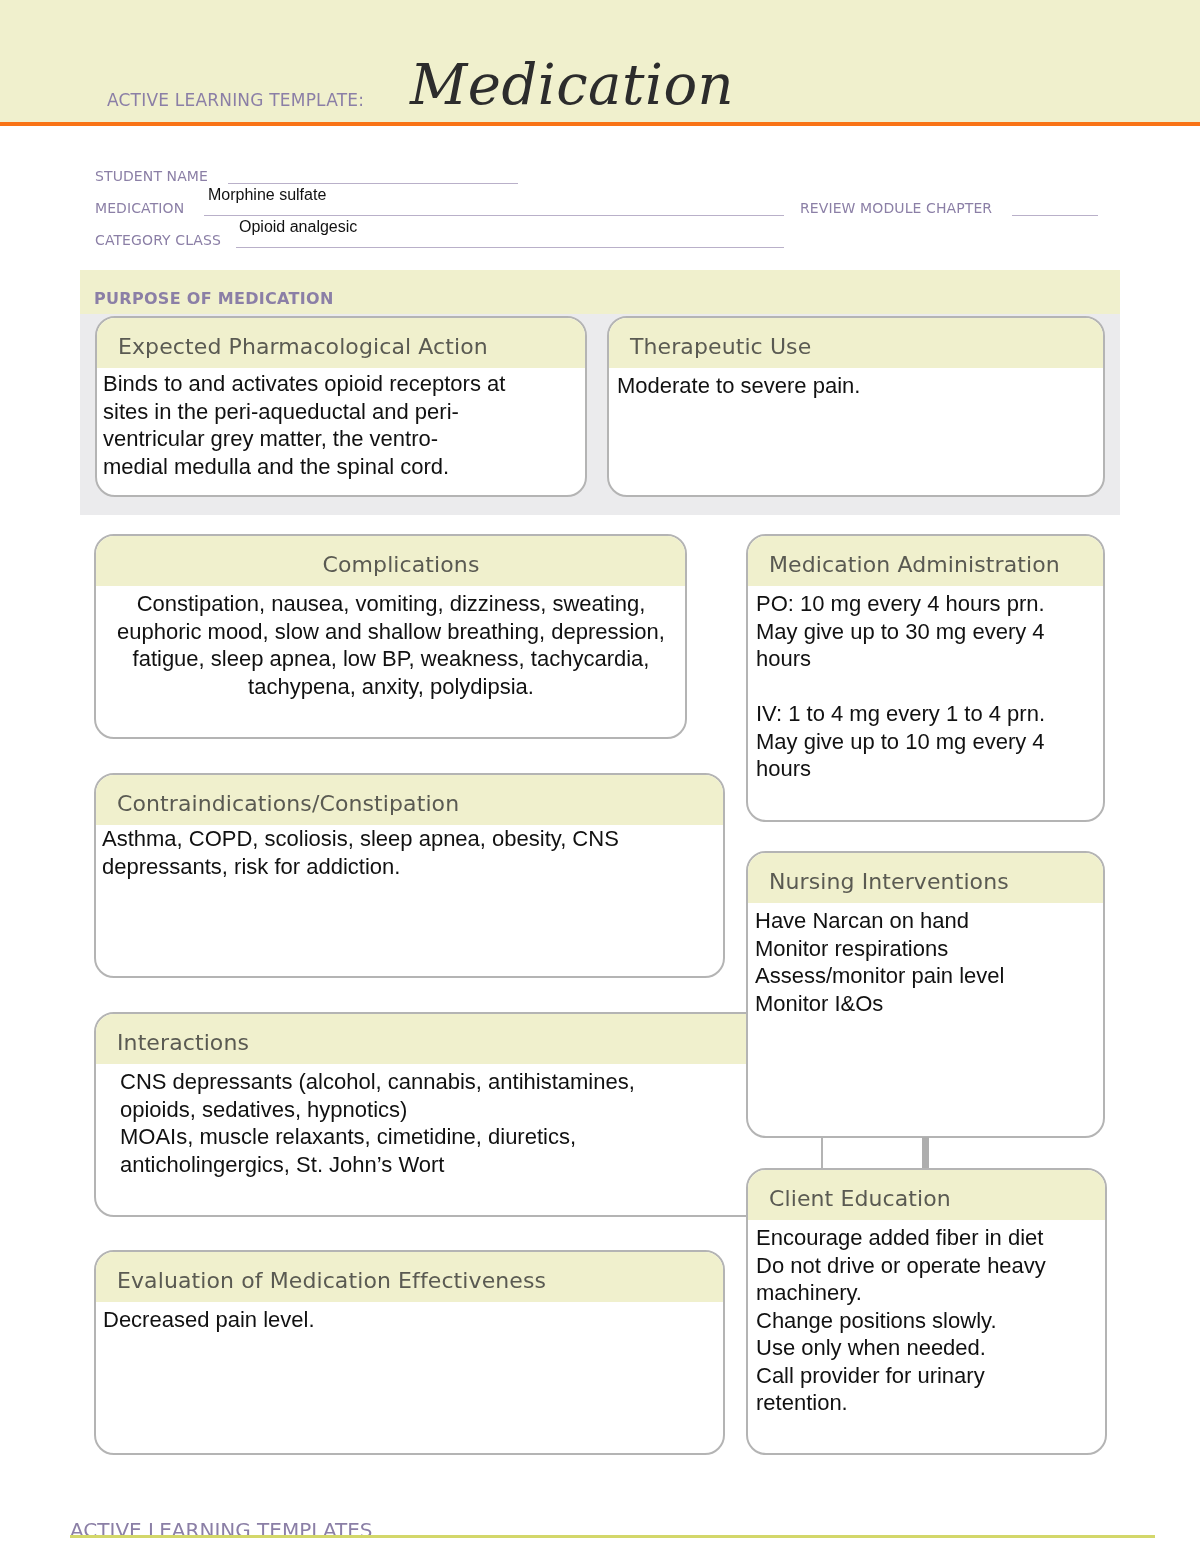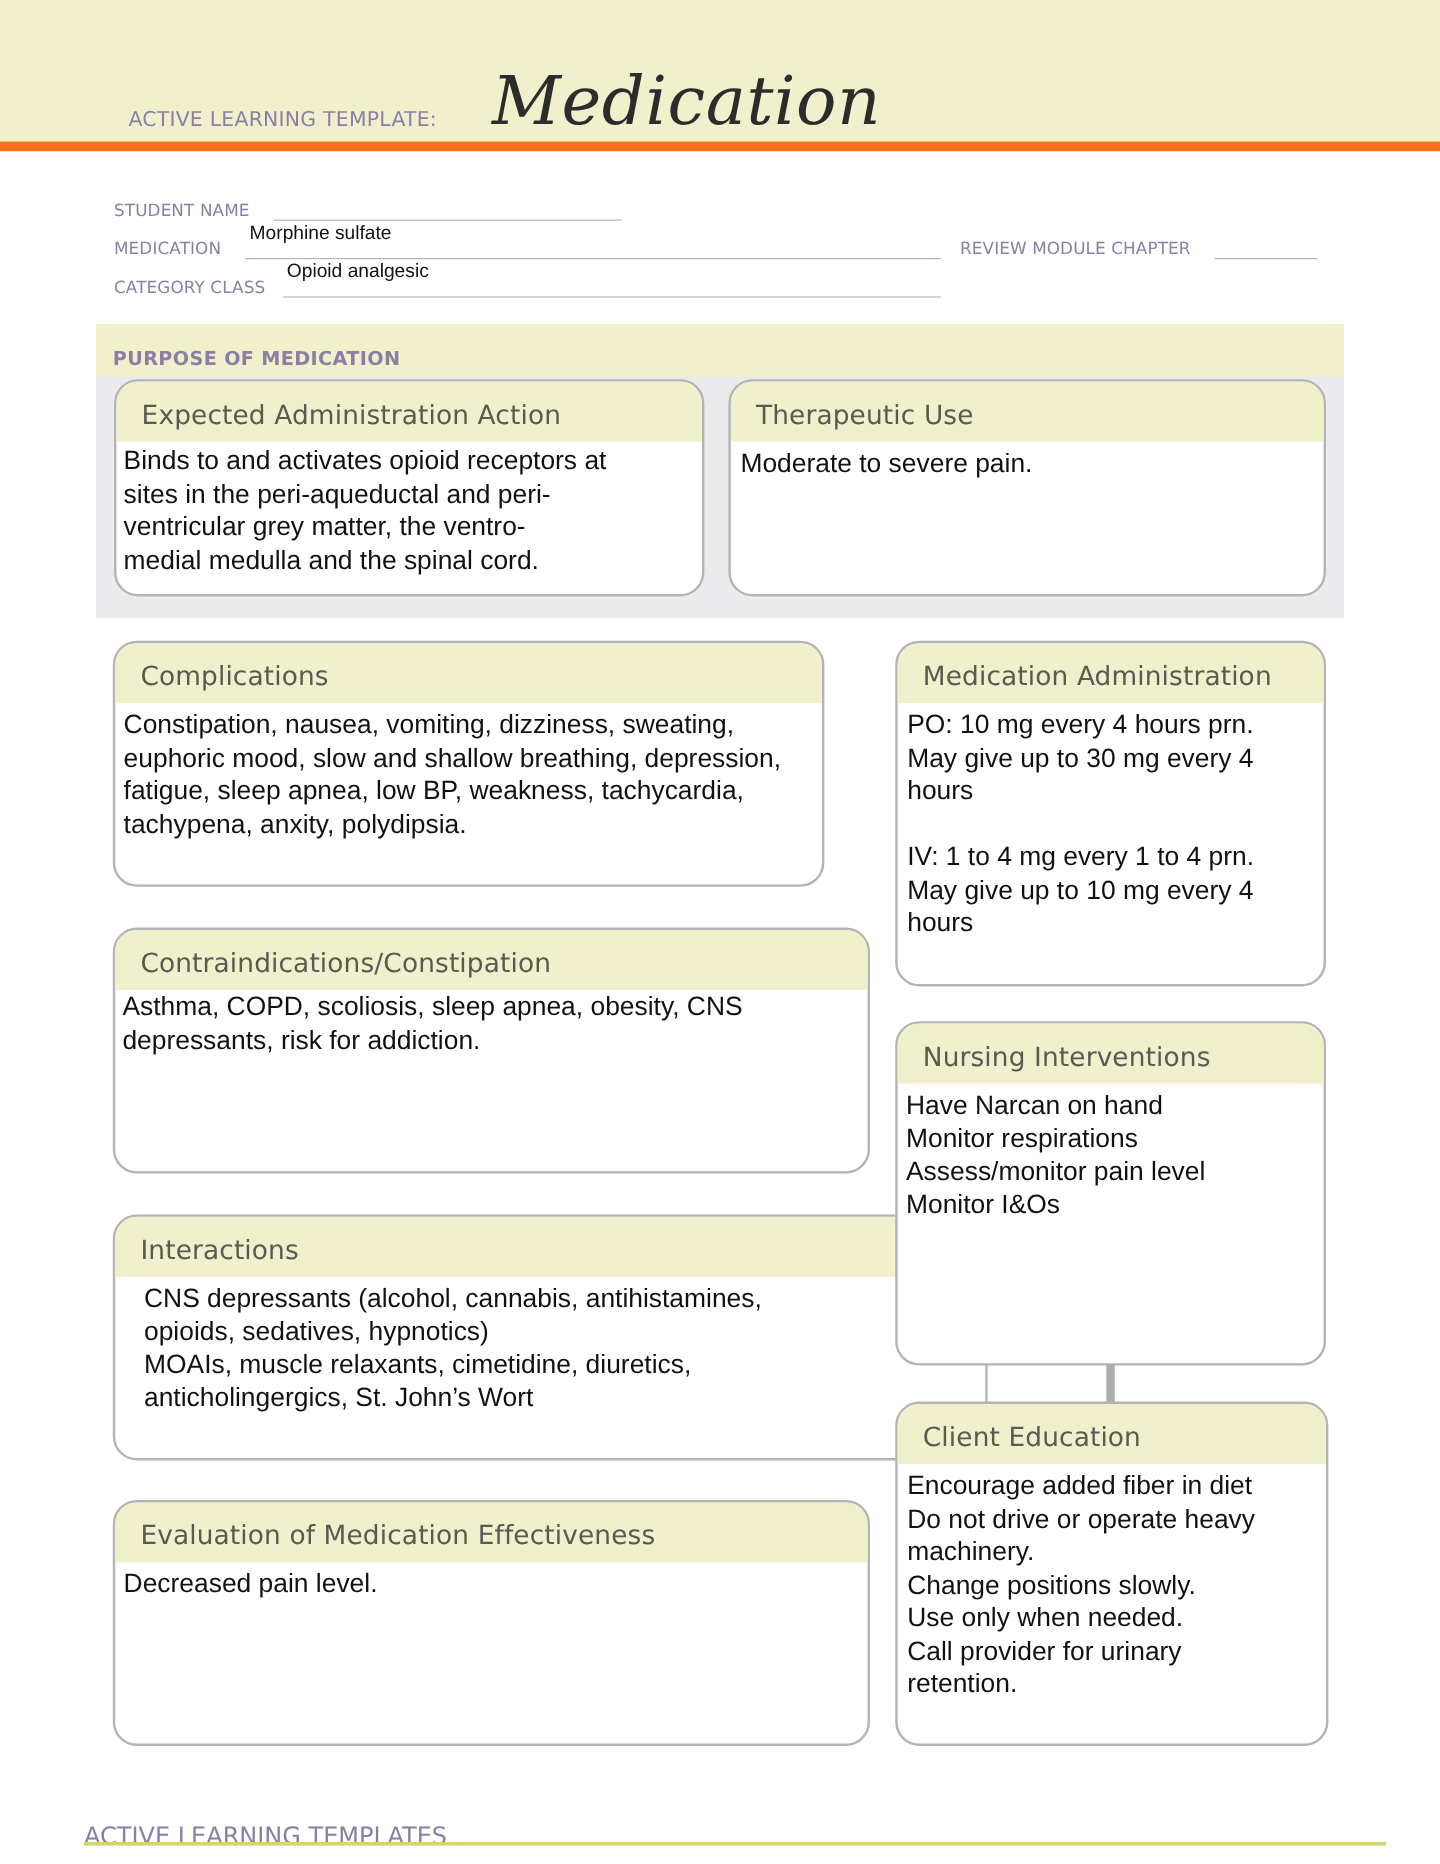--- a/index.html
+++ b/index.html
@@ -2,21 +2,21 @@
 <html><head>
   <meta charset="utf-8">
   <style>
     * { box-sizing: border-box; margin: 0; padding: 0; }
     html, body { width: 1200px; height: 1553px; background: #ffffff; overflow: hidden; }
     body { position: relative; font-family: "Liberation Sans", sans-serif; color: #1a1a1a; }
 
     .header-band {
       position: absolute; left: 0; top: 0; width: 1200px; height: 126px;
       background: #f0f0cd;
-      border-bottom: 8px solid #f97316;
+      border-bottom: 4px solid #f97316;
     }
     .header-label {
       position: absolute; left: 107px; top: 90px;
       font-family: "DejaVu Sans", sans-serif; font-size: 17px; letter-spacing: 0.2px;
       color: #8b7fa6; text-transform: uppercase;
     }
     .header-title {
       position: absolute; left: 410px; top: 52px;
       font-family: "DejaVu Serif", serif; font-style: italic; font-size: 56px;
       color: #2c2c2c; letter-spacing: 0.5px;
@@ -100,33 +100,33 @@
 <div class="field-line" style="left:236px; top:247px; width:548px;"></div>
 <span class="field-value" style="left:239px; top:218px;">Opioid analgesic</span>
 
 <div class="purpose-band">
   <div class="purpose-band-top">
     <span class="purpose-title">PURPOSE OF MEDICATION</span>
   </div>
 </div>
 
 <div class="card" style="left:95px; top:316px; width:492px; height:181px;">
-  <div class="card-head">Expected Administration Action</div>
+  <div class="card-head">Expected Pharmacological Action</div>
   <div class="card-body">Binds to and activates opioid receptors at
 sites in the peri-aqueductal and peri-
 ventricular grey matter, the ventro-
 medial medulla and the spinal cord.</div>
 </div>
 
 <div class="card" style="left:607px; top:316px; width:498px; height:181px;">
   <div class="card-head">Therapeutic Use</div>
   <div class="card-body" style="padding-left:8px; padding-top:4px;">Moderate to severe pain.</div>
 </div>
 
-<div class="card" style="left:94px; top:534px; width:593px; height:205px;">
+<div class="card" style="left:94px; top:534px; width:593px; height:205px;text-align:center;">
   <div class="card-head">Complications</div>
   <div class="card-body" style="padding-left:7px; padding-top:4px;">Constipation, nausea, vomiting, dizziness, sweating,
 euphoric mood, slow and shallow breathing, depression,
 fatigue, sleep apnea, low BP, weakness, tachycardia,
 tachypena, anxity, polydipsia.</div>
 </div>
 
 <div class="card" style="left:94px; top:773px; width:631px; height:205px;">
   <div class="card-head">Contraindications/Constipation</div>
   <div class="card-body" style="padding-left:6px; padding-top:0;">Asthma, COPD, scoliosis, sleep apnea, obesity, CNS

